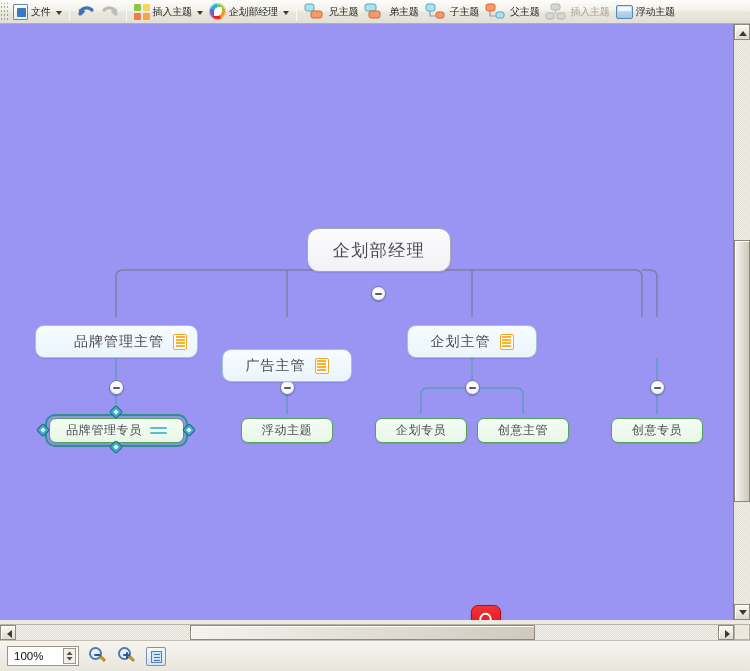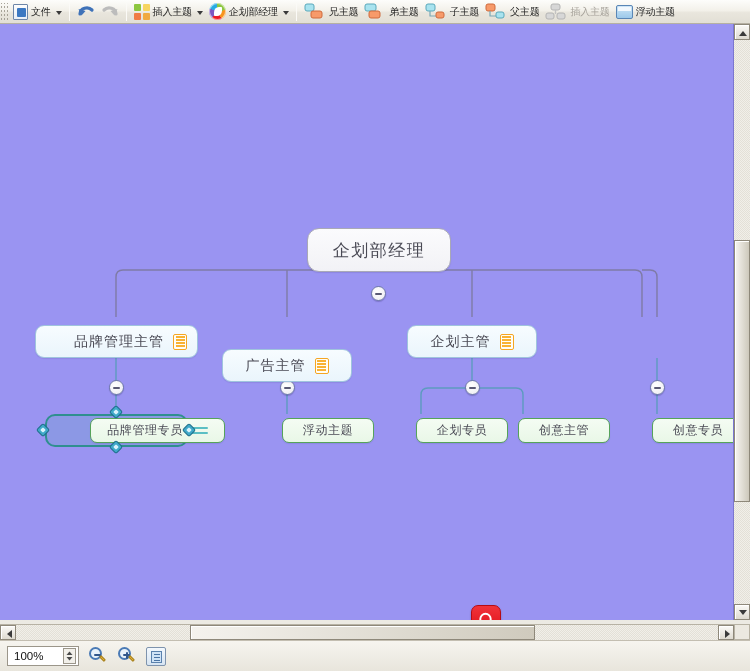--- a/index.html
+++ b/index.html
@@ -120,21 +120,20 @@
   }
   .node.lvl2 .txt { font-size: 14px; color: #4a4a55; letter-spacing: 1px; }
 
   .node.lvl3 {
     border: 1px solid #55a35a;
     background: linear-gradient(to bottom, #f4fcf3 0%, #e9f7e7 100%);
     border-radius: 7px;
     box-shadow: 0 1px 1px rgba(40,30,90,.10);
     padding: 0 9px;
     gap: 8px;
-    margin-left: 41px;
   }
   .node.lvl3 .txt { font-size: 12px; color: #4a4a55; letter-spacing: .6px; }
 
   
   .note-icon { width: 14px; height: 16px; flex: 0 0 auto; position: relative;
     border: 1.6px solid #f5a623; border-radius: 2px; background: #fffdf6; }
   .note-icon i { position: absolute; left: 1.5px; right: 1.5px; height: 1.6px; background: #f9b233; }
   .note-icon i:nth-child(1){ top: 1.5px; }
   .note-icon i:nth-child(2){ top: 4.6px; }
   .note-icon i:nth-child(3){ top: 7.7px; }

